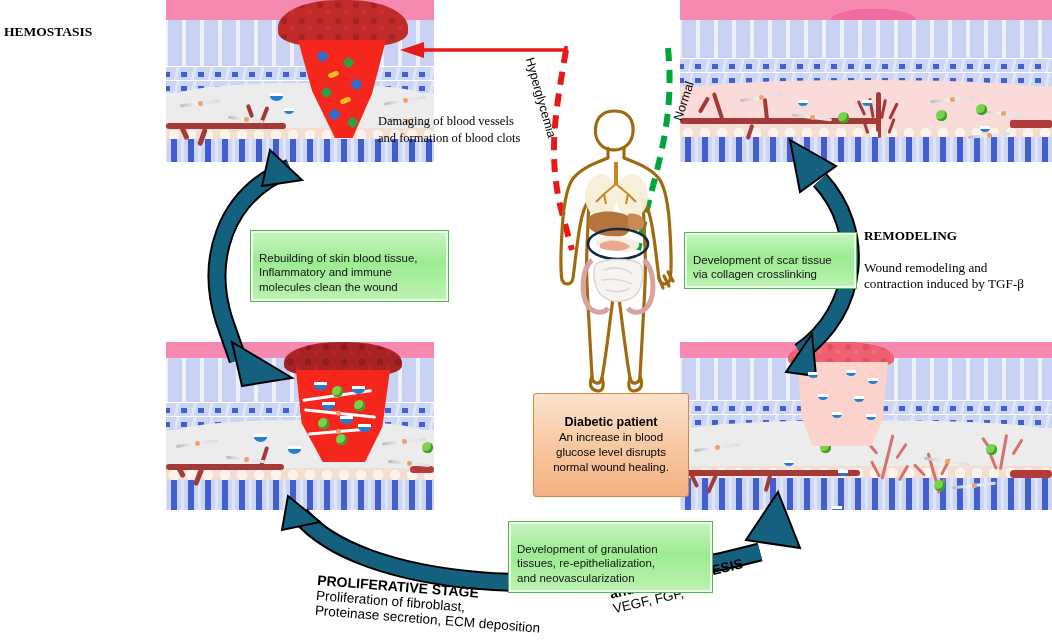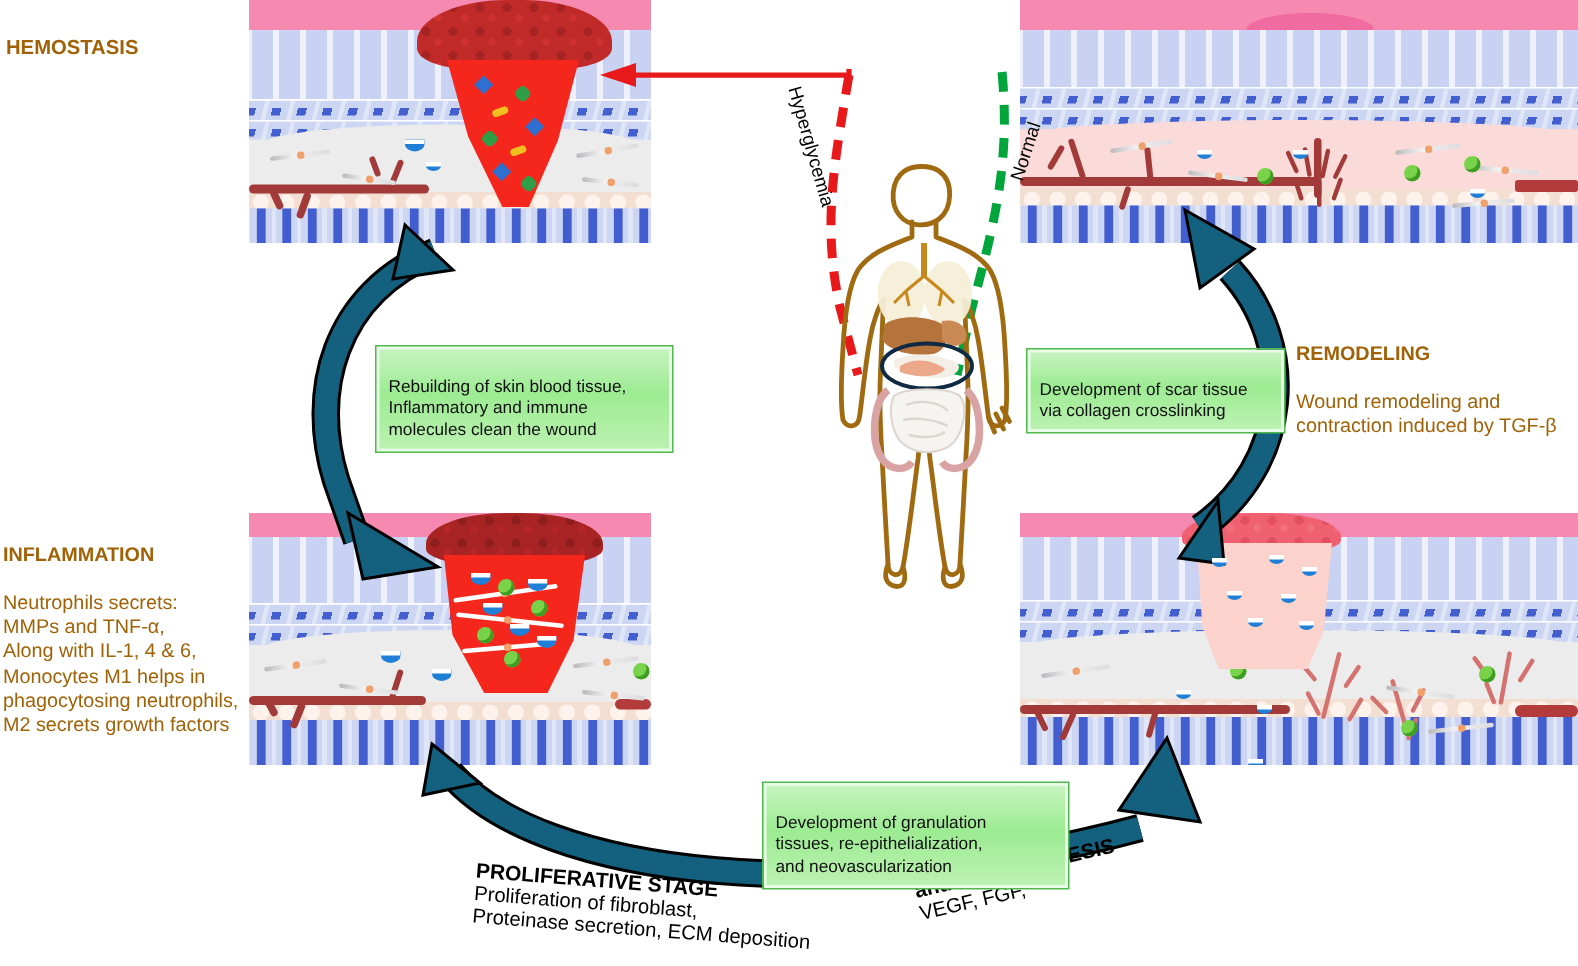--- a/index.html
+++ b/index.html
@@ -53,21 +53,21 @@
       border-radius:46% 46% 28% 28%/60% 60% 30% 30%;}
   .woundbody{position:absolute;background:#f5261c;}
   .plate{position:absolute;width:9px;height:9px;transform:rotate(45deg);background:#2f6fd0;}
   .plate.g{background:#2f9e46;}
   .plate.y{background:#f0c020;width:11px;height:5px;transform:rotate(-20deg);border-radius:3px;}
 
   
   .arrowsvg{position:absolute;overflow:visible;}
 
   
-  .txt{position:absolute;color:#a16207;line-height:1.22;white-space:pre-line;}
+  .txt{position:absolute;color:#000000;line-height:1.22;white-space:pre-line;font-family:Liberation Serif, serif;}
   .txt .hd{font-weight:bold;}
   .greenbox{position:absolute;padding:5px 7px 6px 8px;font-size:11.5px;line-height:1.28;
      color:#111;border:1.5px solid #4fb84f;white-space:pre-line;
      background:linear-gradient(180deg,#c9f5c2 0%,#9ceb92 45%,#bdf2b3 100%);
      box-shadow:0 0 0 2px #eafbe7 inset;}
   .orangebox{position:absolute;text-align:center;font-size:11.5px;line-height:1.3;
      border:1.5px solid #d9883f;border-radius:3px;padding:5px 8px 6px;white-space:pre-line;
      background:linear-gradient(180deg,#fbe3cd 0%,#f7c9a3 50%,#f4b183 100%);}
   .orangebox b{font-size:12.5px;}
 
@@ -362,65 +362,66 @@
       <path d="M88,152 C98,160 100,186 92,198 C86,206 76,206 72,200" fill="none" stroke="#d9a3a3" stroke-width="5"></path>
       <path d="M40,156 C48,150 76,150 84,156 C90,164 86,184 76,190 C64,196 52,194 44,186 C38,178 36,164 40,156 Z" fill="#f6f4f1" stroke="#ddd5cf" stroke-width="1.4"></path>
       <path d="M48,162 C58,158 70,160 76,166 M46,172 C56,170 68,172 76,176 M50,182 C58,184 68,184 74,180" fill="none" stroke="#ddd5cf" stroke-width="1.6"></path>
     </g>
   </svg>
 
   <div class="txt" style="left:4px;top:8px;width:160px;font-size:13.5px;">
     <div class="hd">HEMOSTASIS</div>
   </div>
 
-  <div class="txt" style="left:2px;top:346px;width:190px;font-size:13.2px;">
-    <div class="hd">INFLAMMATION</div>
-    <div>Neutrophils secrets:
-MMPs and TNF-α,
-Along with IL-1, 4 &amp; 6,
-Monocytes M1 helps in
-phagocytosing neutrophils,
-M2 secrets growth factors</div>
-  </div>
 
   <div class="txt" style="left:864px;top:212px;width:190px;font-size:13.2px;">
     <div class="hd">REMODELING</div>
     <div>Wound remodeling and
 contraction induced by TGF-β</div>
   </div>
 
   <div class="curvetext" style="left:318px;top:572px;font-size:14px;transform:rotate(4.5deg);transform-origin:left top;">
     <div class="hd" style="font-weight:bold;">PROLIFERATIVE STAGE</div>
     <div style="font-size:13.5px;">Proliferation of fibroblast,</div>
     <div style="font-size:13.5px;">Proteinase secretion, ECM deposition</div>
   </div>
 
   <div class="curvetext" style="left:608px;top:586px;font-size:14px;transform:rotate(-13deg);transform-origin:left top;">
     <div style="font-weight:bold;">and ANGIOGENESIS</div>
     <div style="font-size:13.5px;">VEGF, FGF,</div>
   </div>
 
+  <div class="txt" style="left:378px;top:96px;font-size:12.5px;line-height:1.35;">
+    <span>Damaging of blood vessels
+and formation of blood clots</span>
+  </div>
 
   <div class="greenbox" style="left:250px;top:230px;width:182px;">
     <span>Rebuilding of skin blood tissue,
 Inflammatory and immune
 molecules clean the wound</span>
   </div>
 
   <div class="greenbox" style="left:684px;top:232px;width:156px;">
     <span>Development of scar tissue
 via collagen crosslinking</span>
   </div>
 
   <div class="greenbox" style="left:508px;top:521px;width:188px;">
     <span>Development of granulation
 tissues, re-epithelialization,
 and neovascularization</span>
   </div>
 
+  <div class="orangebox" style="left:533px;top:393px;width:138px;">
+    <b>Diabetic patient</b>
+    <div>An increase in blood
+glucose level disrupts
+normal wound healing.</div>
+  </div>
 
   <div class="rotlabel" style="left:536px;top:56px;transform:rotate(74deg);transform-origin:left top;">
     <span>Hyperglycemia</span>
   </div>
   <div class="rotlabel" style="left:671px;top:118px;transform:rotate(-72deg);transform-origin:left top;">
     <span>Normal</span>
   </div>
 
 </div>
 

